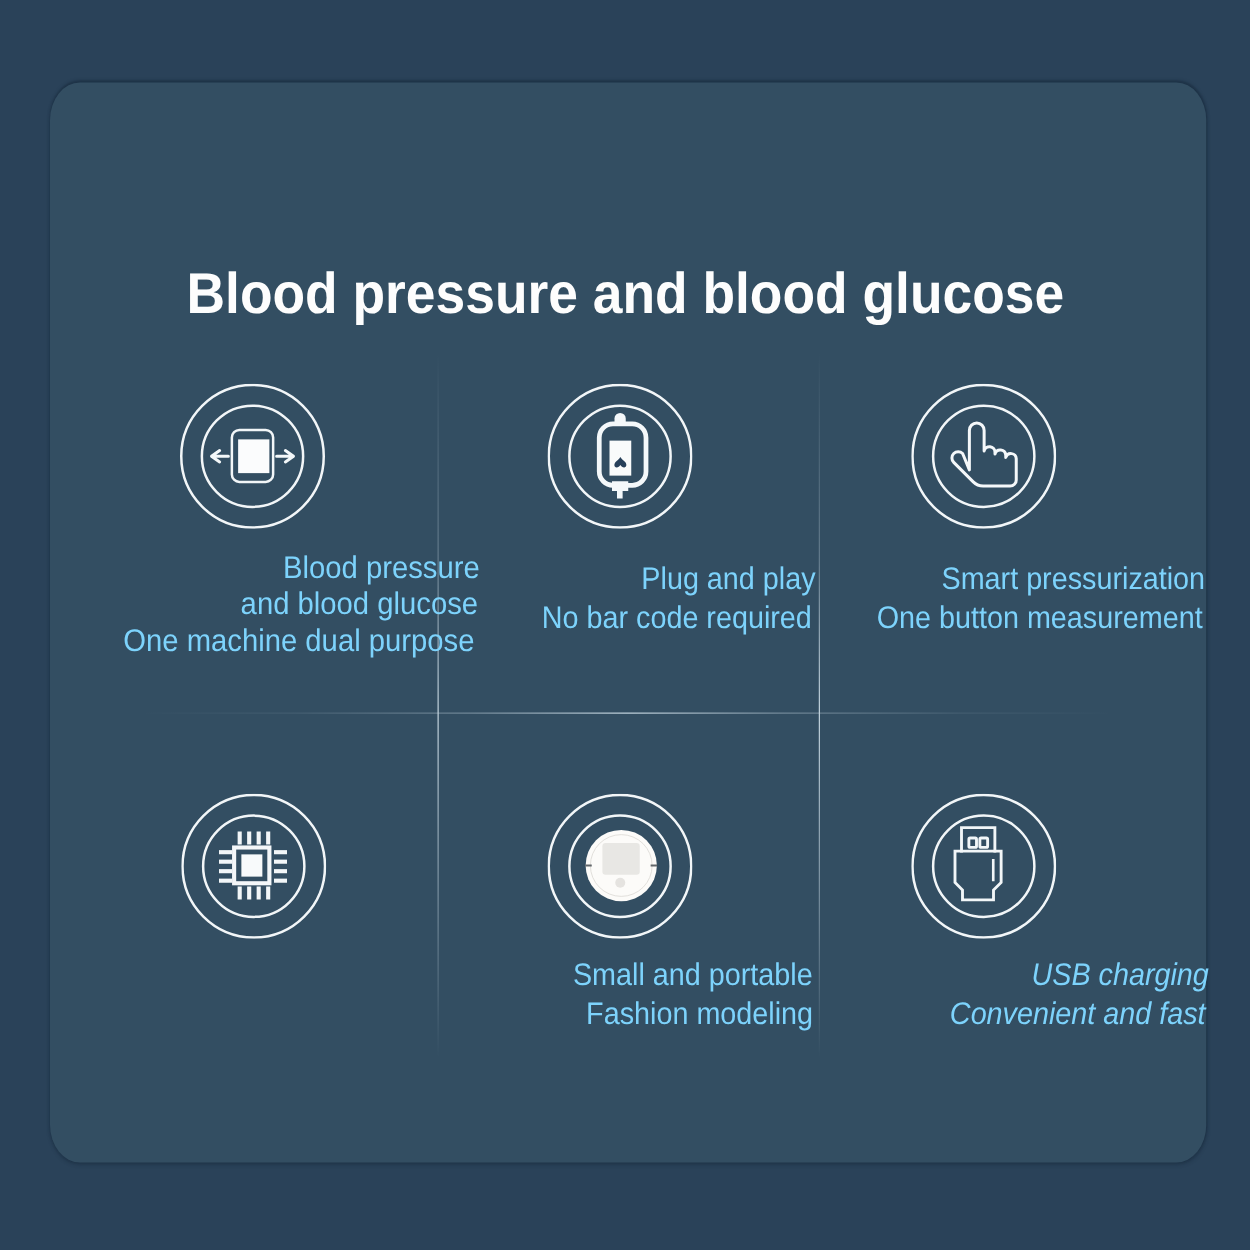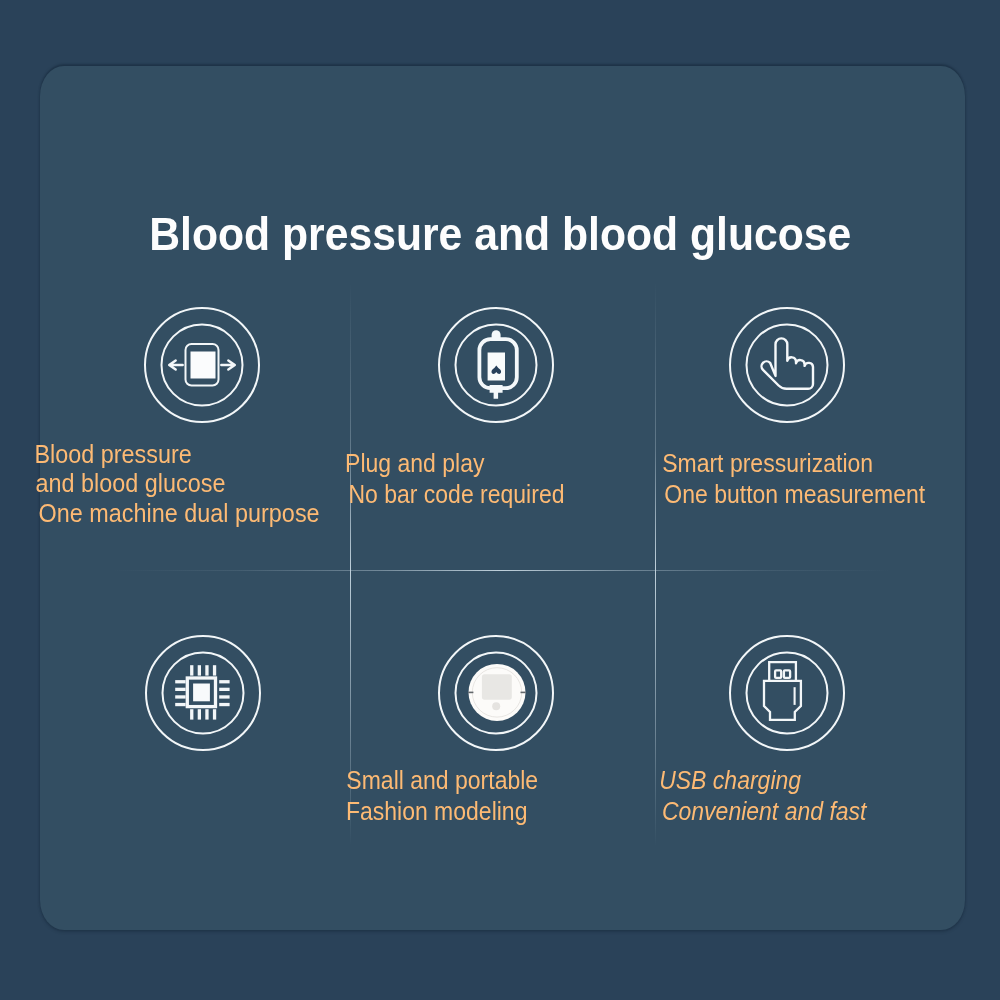--- a/index.html
+++ b/index.html
@@ -10,21 +10,21 @@
         border-radius:24px 24px 24px 24px / 30px 30px 30px 30px;background:#334e62;box-shadow:0 -1.5px 2px rgba(22,40,58,0.55), 0 2px 3px rgba(22,40,58,0.45);}
   .title{position:absolute;left:0;top:0;width:1000px;text-align:center;
          color:#fdfdfd;font-size:46px;font-weight:bold;margin-top:44px;}
   .title span{display:inline-block;transform:scaleX(0.928);transform-origin:center;}
 
   .vline{position:absolute;width:1.3px;background:linear-gradient(to bottom,rgba(196,213,224,0) 0%,rgba(196,213,224,0.32) 28%,rgba(203,219,229,0.92) 48%,rgba(196,213,224,0.46) 72%,rgba(196,213,224,0) 94%,rgba(196,213,224,0) 100%);}
   .hline{position:absolute;height:1.3px;background:linear-gradient(to right,rgba(196,213,224,0) 0%,rgba(196,213,224,0.10) 16%,rgba(196,213,224,0.42) 34%,rgba(203,219,229,0.92) 50%,rgba(196,213,224,0.42) 66%,rgba(196,213,224,0.10) 84%,rgba(196,213,224,0) 100%);}
 
   .feature{position:absolute;}
   .icon{position:absolute;}
-  .cap{position:absolute;text-align:left;color:#fdba74;}
+  .cap{position:absolute;text-align:right;color:#7dd3fc;}
   .cap div{font-size:25px;line-height:31.4px;height:31.4px;}
   .cap.small div{font-size:25.0px;line-height:29.3px;height:29.3px;}
   .cap div span{display:inline-block;transform:scaleX(0.920);transform-origin:center;}
   .cap.small div span{transform:scaleX(0.936);}
 </style>
 </head>
 <body>
 
 <div class="page">
   <div class="card"></div>

